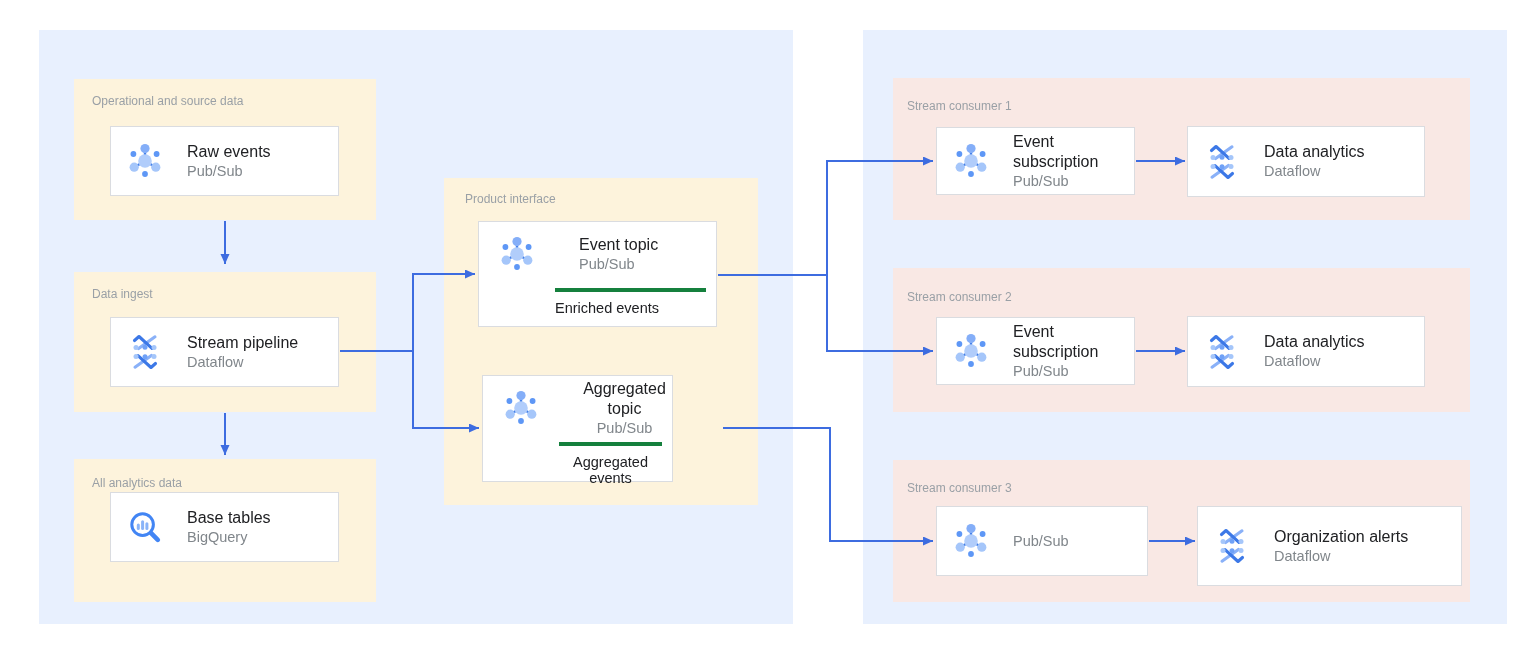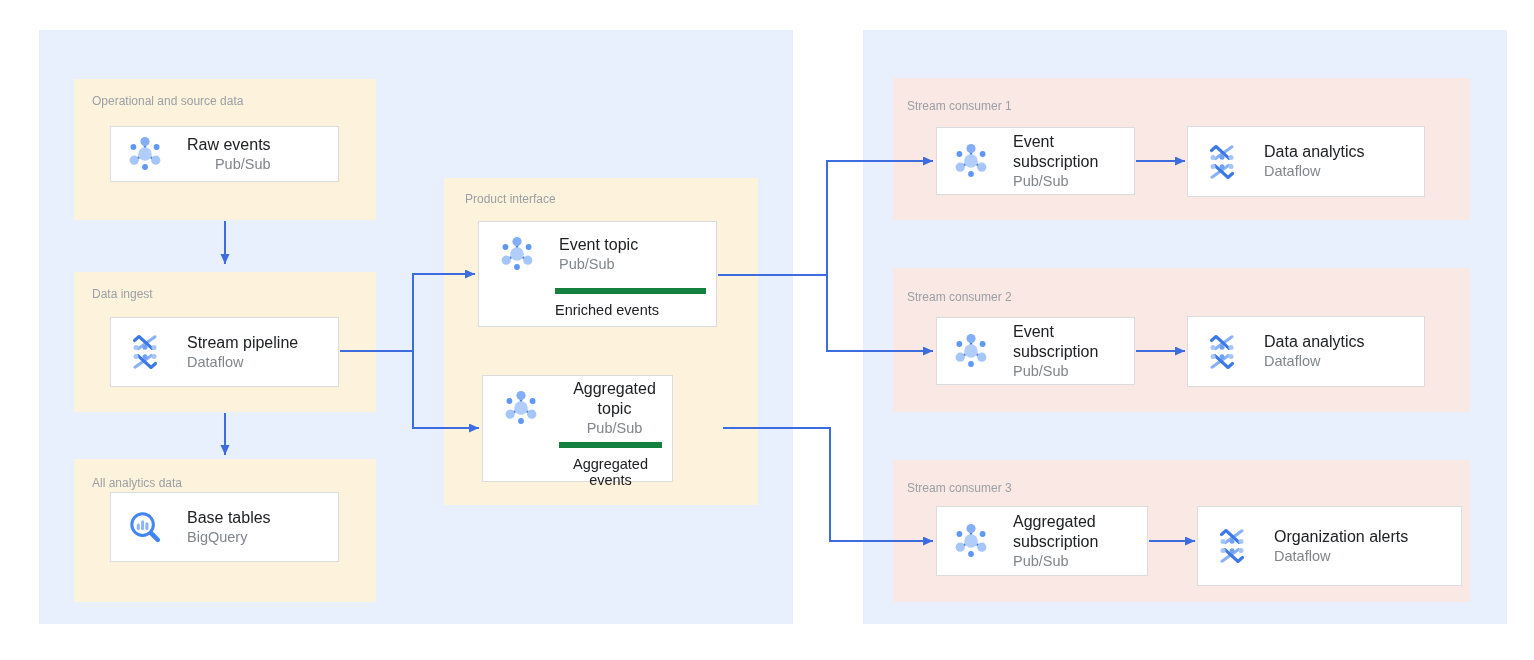--- a/index.html
+++ b/index.html
@@ -16,24 +16,24 @@
   #connectors  { position:absolute; left:0; top:0; z-index:3; pointer-events:none; }
 
   .card { position:absolute; background:#ffffff; border:1px solid #dadce0; box-sizing:border-box;
           display:flex; align-items:center; z-index:4; }
   .card .icon { width:40px; height:40px; margin-left:14px; flex:0 0 40px; }
   .card .txt  { margin-left:22px; margin-right:6px; }
   .t-title { font-size:16px; line-height:20px; color:#202124; }
   .t-sub   { font-size:14.5px; line-height:19px; color:#80868b; }
 
   .card-topic { display:block; }
-  .card-topic .row { display:flex; align-items:center; height:64px; }
+  .card-topic .row { display:flex; align-items:center; height:64px;gap:20px; }
   .card-topic .icon { margin-left:18px; }
   .card-topic .note { position:absolute; left:76px; right:10px; top:66px;
-                      border-top:6px solid #15803d; padding-top:8px;
+                      border-top:4px solid #15803d; padding-top:8px;
                       font-size:14.5px; color:#202124; }
   .defs-hidden { position:absolute; width:0; height:0; overflow:hidden; }
 </style>
 </head>
 <body>
 
 <svg class="defs-hidden" aria-hidden="true">
   <defs>
     <symbol id="sym-pubsub" viewBox="0 0 40 40">
       <g stroke="#3f7ce8" stroke-width="2.4">
@@ -119,21 +119,21 @@
       <path d="M718,275 L827,275"></path>
       <path d="M827,275 L827,161 L933,161" marker-end="url(#ah)"></path>
       <path d="M827,275 L827,351 L933,351" marker-end="url(#ah)"></path>
       <path d="M723,428 L830,428 L830,541 L933,541" marker-end="url(#ah)"></path>
       <path d="M1136,161 L1185,161" marker-end="url(#ah)"></path>
       <path d="M1136,351 L1185,351" marker-end="url(#ah)"></path>
       <path d="M1149,541 L1195,541" marker-end="url(#ah)"></path>
     </g>
   </svg>
 
-  <div class="card" style="left:110px; top:126px; width:229px; height:56px;text-align:right;">
+  <div class="card" style="left:110px; top:126px; width:229px; height:70px;">
     <svg class="icon">
         <use href="#sym-pubsub"></use>
       </svg>
     <div class="txt">
       <div class="t-title">Raw events</div>
       <div class="t-sub">Pub/Sub</div>
     </div>
   </div>
 
   <div class="card" style="left:110px; top:317px; width:229px; height:70px;">
@@ -218,21 +218,20 @@
       <div class="t-title">Data analytics</div>
       <div class="t-sub">Dataflow</div>
     </div>
   </div>
 
   <div class="card" style="left:936px; top:506px; width:212px; height:70px;">
     <svg class="icon">
         <use href="#sym-pubsub"></use>
       </svg>
     <div class="txt">
-      <div class="t-title">Aggregated subscription</div>
       <div class="t-sub">Pub/Sub</div>
     </div>
   </div>
   <div class="card" style="left:1197px; top:506px; width:265px; height:80px;">
     <svg class="icon">
         <use href="#sym-dataflow"></use>
       </svg>
     <div class="txt">
       <div class="t-title">Organization alerts</div>
       <div class="t-sub">Dataflow</div>

